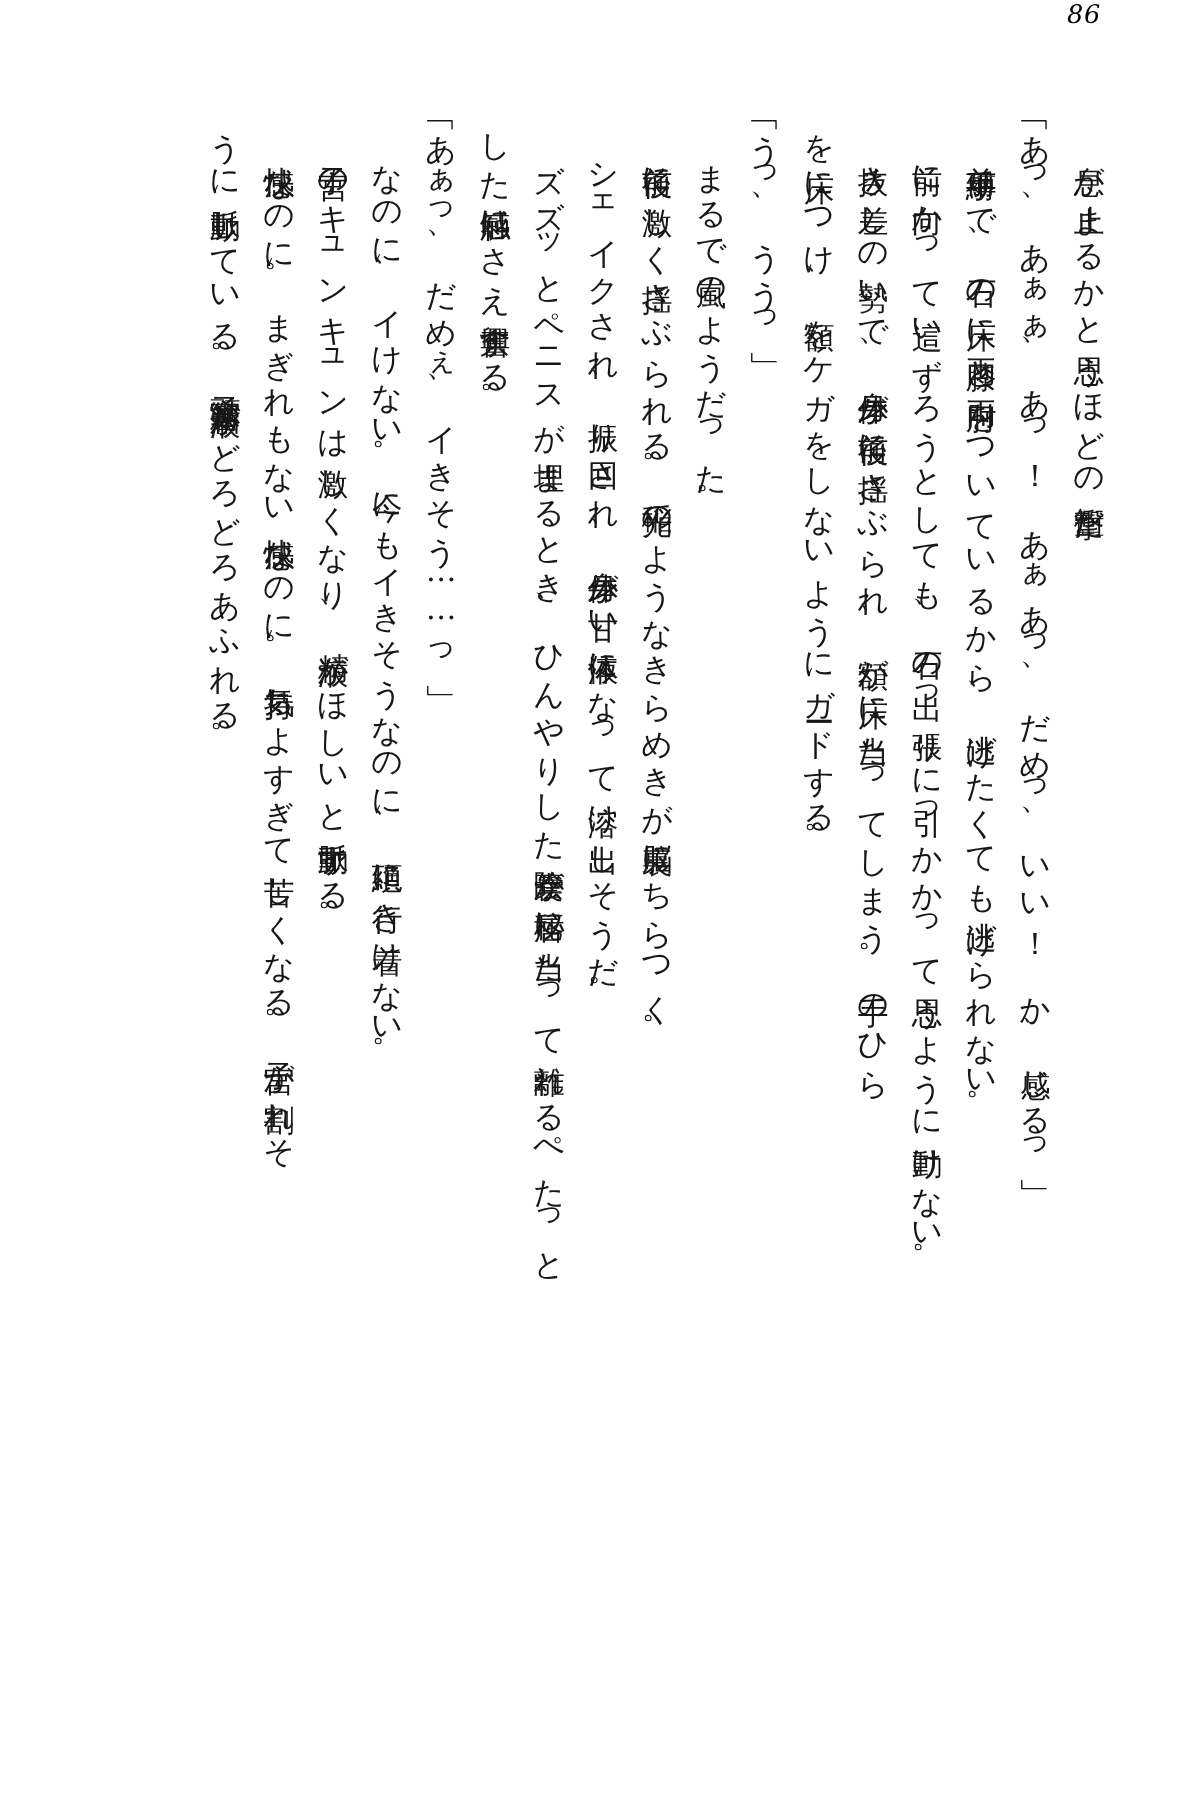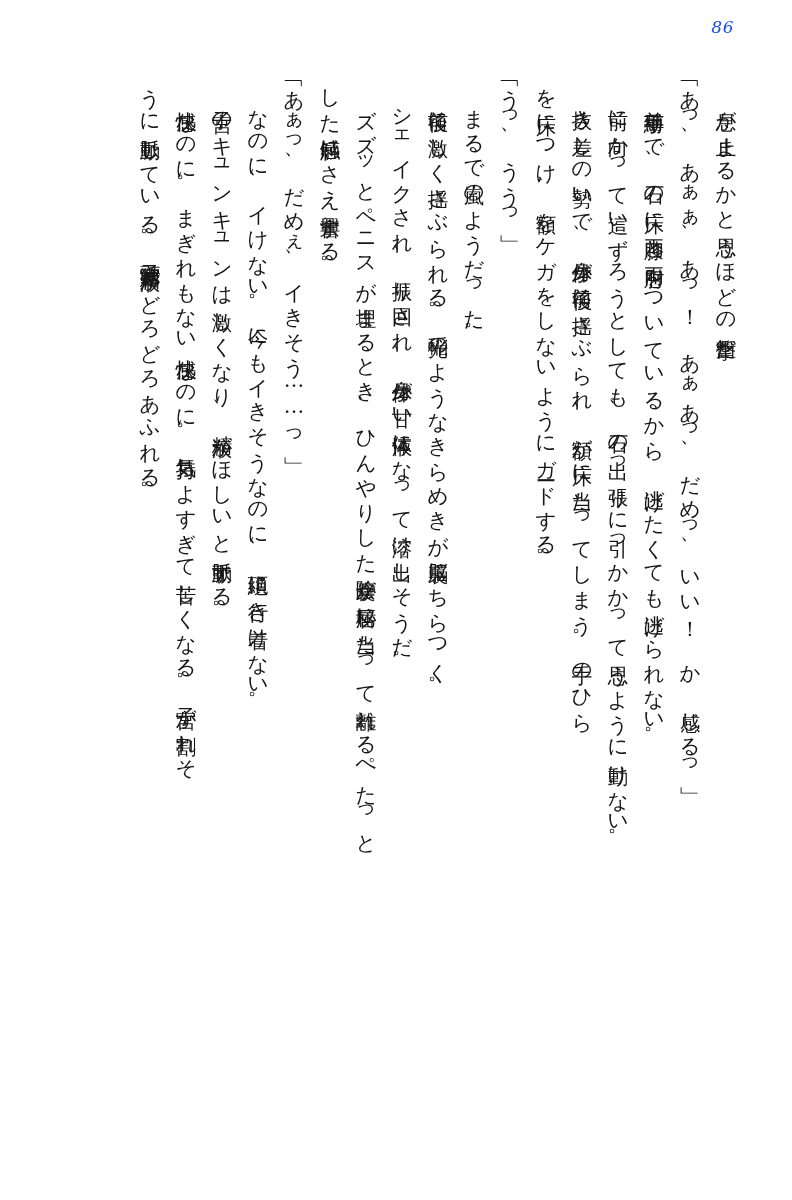--- a/index.html
+++ b/index.html
@@ -16,26 +16,26 @@
   }
   .page {
     position: relative;
     width: 792px;
     height: 1200px;
     background: #ffffff;
     box-sizing: border-box;
   }
   .page-number {
     position: absolute;
-    top: 17px;
+    top: 0;
     right: 58px;
     font-size: 17px;
     font-family: "DejaVu Serif", "Liberation Serif", serif;
     font-style: italic;
-    color: #1d4ed8;
+    color: #000000;
     letter-spacing: 0.5px;
   }
   .text-block {
     position: absolute;
     top: 74px;
     right: 48px;
     left: 48px;
     height: 1080px;
     writing-mode: vertical-rl;
     text-orientation: upright;

